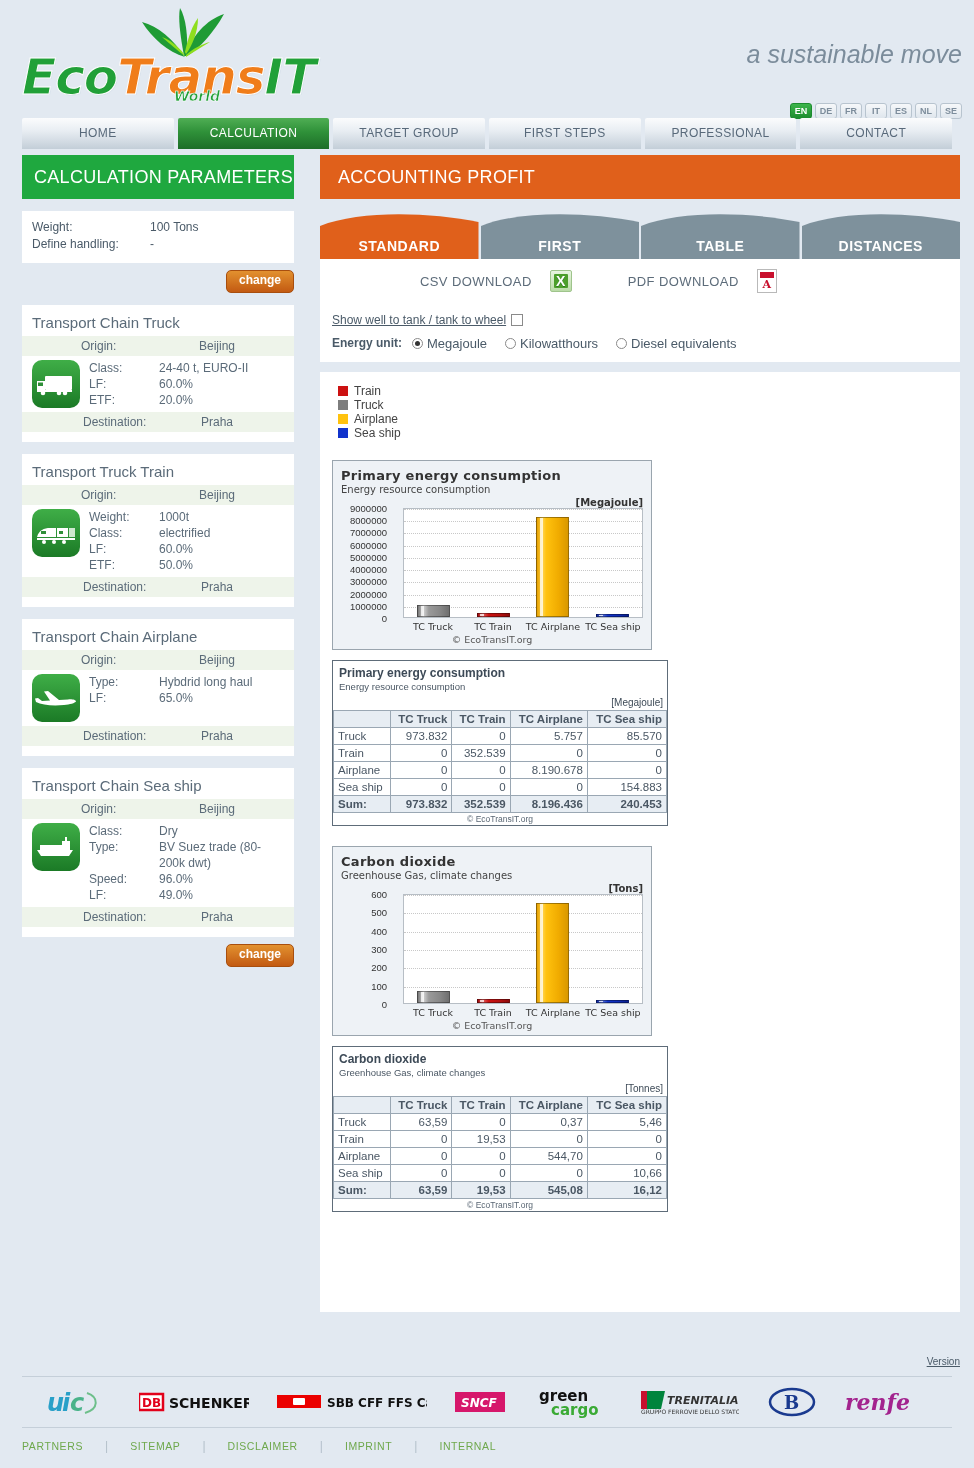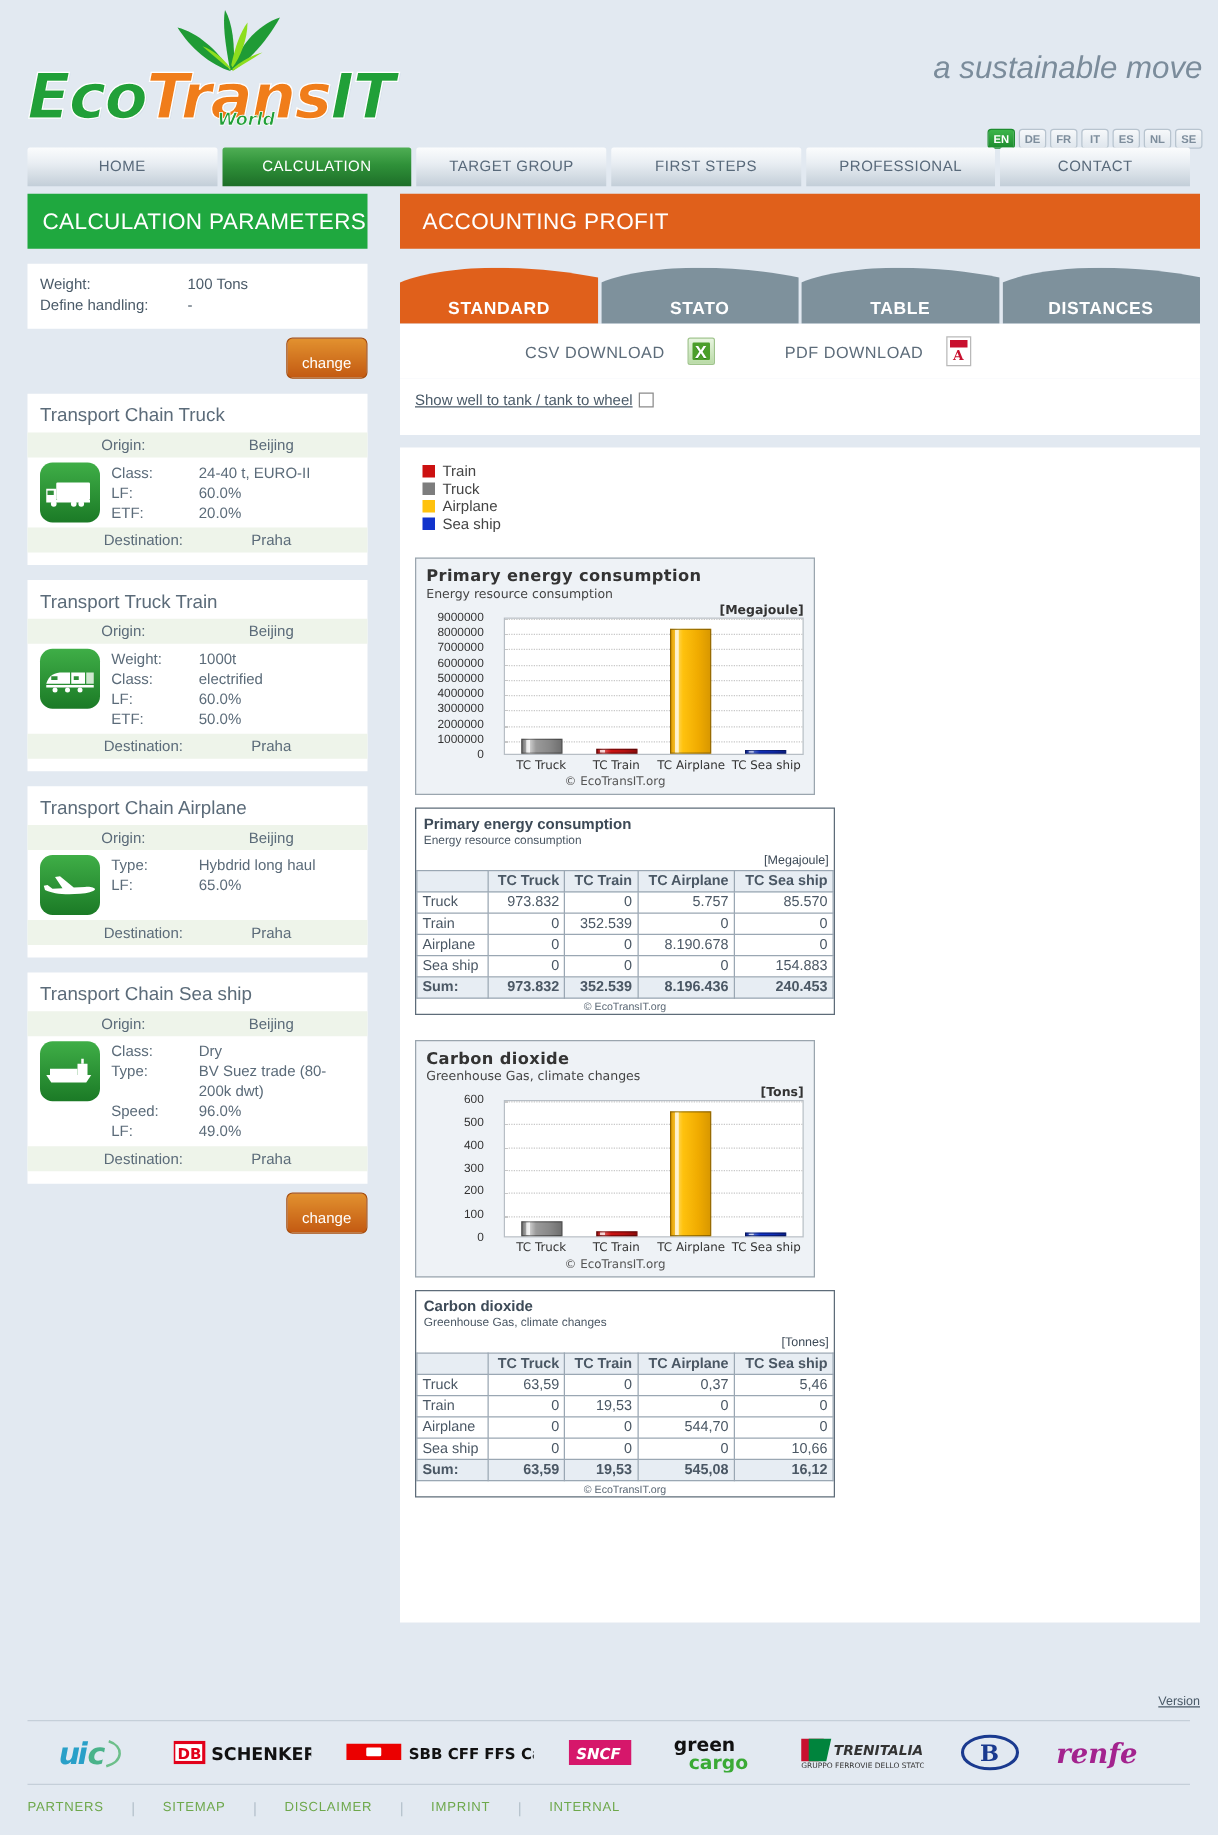--- a/index.html
+++ b/index.html
@@ -58,23 +58,23 @@
     height:44px; line-height:44px; padding-left:12px;
     background:#1fa83f; color:#ffffff; font-size:18px; letter-spacing:0.3px;
   }
   .panel { background:#ffffff; margin-top:12px; padding:8px 10px 10px 10px; }
   .kv-rows { }
   .kv-row { display:flex; line-height:17px; font-size:12px; }
   .kv-k { width:118px; color:#4a5a68; }
   .kv-v { color:#4a5a68; }
   .change-btn {
     float:right; margin-top:7px; margin-right:0px;
-    padding:12px 12px 5px 12px; border-radius:5px;
+    padding:2px 12px 5px 12px; border-radius:5px;
     background:linear-gradient(#e2912f,#c35a12); color:#ffffff;
-    font-size:12px; font-weight:normal; cursor:pointer;
+    font-size:12px; font-weight:bold; cursor:pointer;
     border:1px solid #a84e0e;
   }
   .clearfix::after { content:""; display:table; clear:both; }
 
   .tc-panel { background:#ffffff; margin-top:12px; padding:8px 0 10px 0; }
   .tc-title { font-size:15px; color:#5b6b79; padding:1px 10px 5px 10px; }
   .tc-line { display:flex; padding:3px 10px; }
   .tc-line.shade { background:#eef4ea;justify-content:center; }
   .tc-lbl { width:118px; color:#5b6b79; font-size:12px; }
   .tc-val { color:#5b6b79; font-size:12px; }
@@ -414,21 +414,21 @@
     <div class="tabx">
       <svg class="tab-shape" viewBox="0 0 160 45" preserveAspectRatio="none">
         <path d="M0 45 L0 12 C40 -4 110 -2 160 8 L160 45 Z" fill="#e0601b"></path>
       </svg>
       <div class="tab-label">STANDARD</div>
     </div>
     <div class="tabx">
       <svg class="tab-shape" viewBox="0 0 160 45" preserveAspectRatio="none">
         <path d="M0 45 L0 12 C40 -4 110 -2 160 8 L160 45 Z" fill="#7e919c"></path>
       </svg>
-      <div class="tab-label">STATO</div>
+      <div class="tab-label">FIRST</div>
     </div>
     <div class="tabx">
       <svg class="tab-shape" viewBox="0 0 160 45" preserveAspectRatio="none">
         <path d="M0 45 L0 12 C40 -4 110 -2 160 8 L160 45 Z" fill="#7e919c"></path>
       </svg>
       <div class="tab-label">TABLE</div>
     </div>
     <div class="tabx">
       <svg class="tab-shape" viewBox="0 0 160 45" preserveAspectRatio="none">
         <path d="M0 45 L0 12 C40 -4 110 -2 160 8 L160 45 Z" fill="#7e919c"></path>
@@ -445,20 +445,35 @@
     <div class="dl-group" style="margin-left:56px;">
       <div class="dl-label">PDF DOWNLOAD</div>
       <div class="pdf-icon"></div>
     </div>
   </div>
 
   <div id="options">
     <div class="opt-row1">
       <span class="wtt-link">Show well to tank / tank to wheel</span>
       <span class="cbx"></span>
+    </div>
+    <div class="opt-row2">
+      <span class="opt-title">Energy unit:</span>
+      <label class="radio-item">
+        <span class="rdo sel"></span>
+        <span>Megajoule</span>
+      </label>
+      <label class="radio-item">
+        <span class="rdo"></span>
+        <span>Kilowatthours</span>
+      </label>
+      <label class="radio-item">
+        <span class="rdo"></span>
+        <span>Diesel equivalents</span>
+      </label>
     </div>
   </div>
 
   <div id="content">
 
     <div id="legend">
       <div class="lg-row">
         <span class="lg-sw" style="background:#cc1111"></span>
         <span class="lg-tx">Train</span>
       </div>

